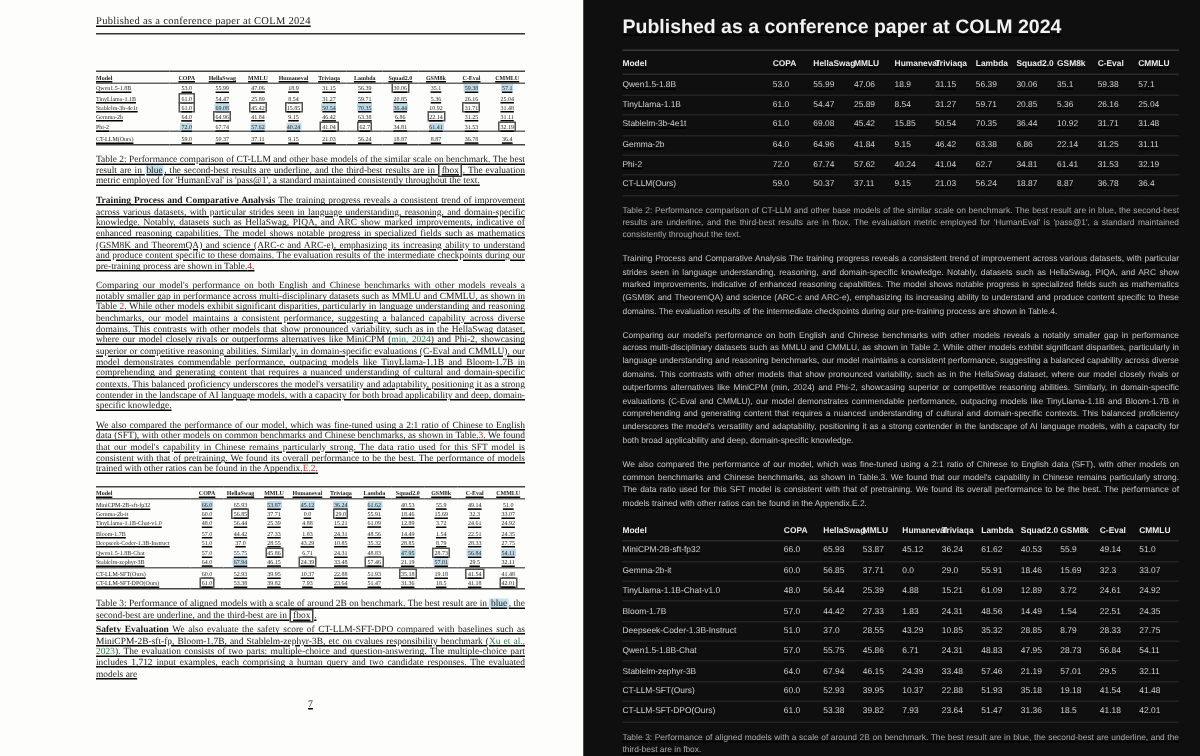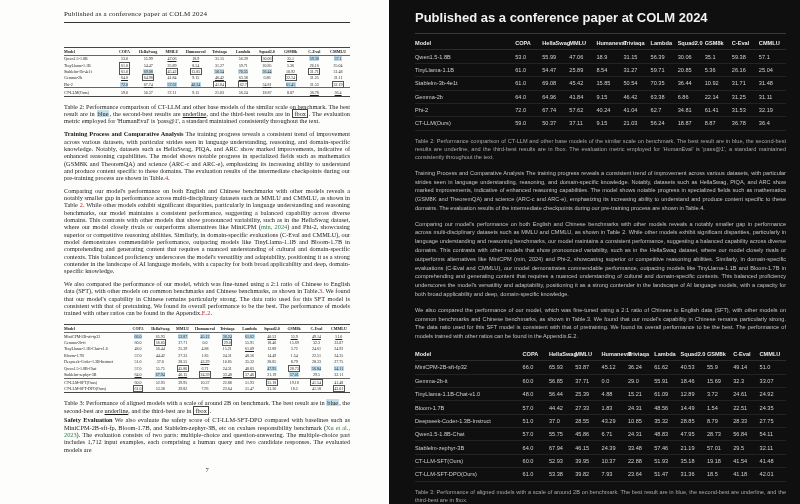--- a/index.html
+++ b/index.html
@@ -1,16 +1,16 @@
 <!DOCTYPE html>
 <html><head>
 <meta charset="utf-8">
 <style>
   html,body{margin:0;padding:0;background:#000;}
-  .canvas{position:relative;width:800px;height:504px;overflow:hidden;display:flex;background:#0f0f0f;}
+  .canvas{position:relative;width:800px;height:504px;overflow:hidden;display:flex;background:#0f0f0f;text-decoration:underline;}
 
   
   .page-light{
     width:389px;height:504px;background:#fdfdfc;color:#1b1b1b;
     font-family:"Liberation Serif", serif;
     box-sizing:border-box;padding:10px 39px 0 64px;overflow:hidden;flex:none;
   }
   .lp-header{font-size:7px;letter-spacing:.2px;color:#222;padding-bottom:4px;border-bottom:.8px solid #333;}
   .lt-wrap{margin-top:24px;}
   table.t-light{width:100%;border-collapse:collapse;table-layout:fixed;

